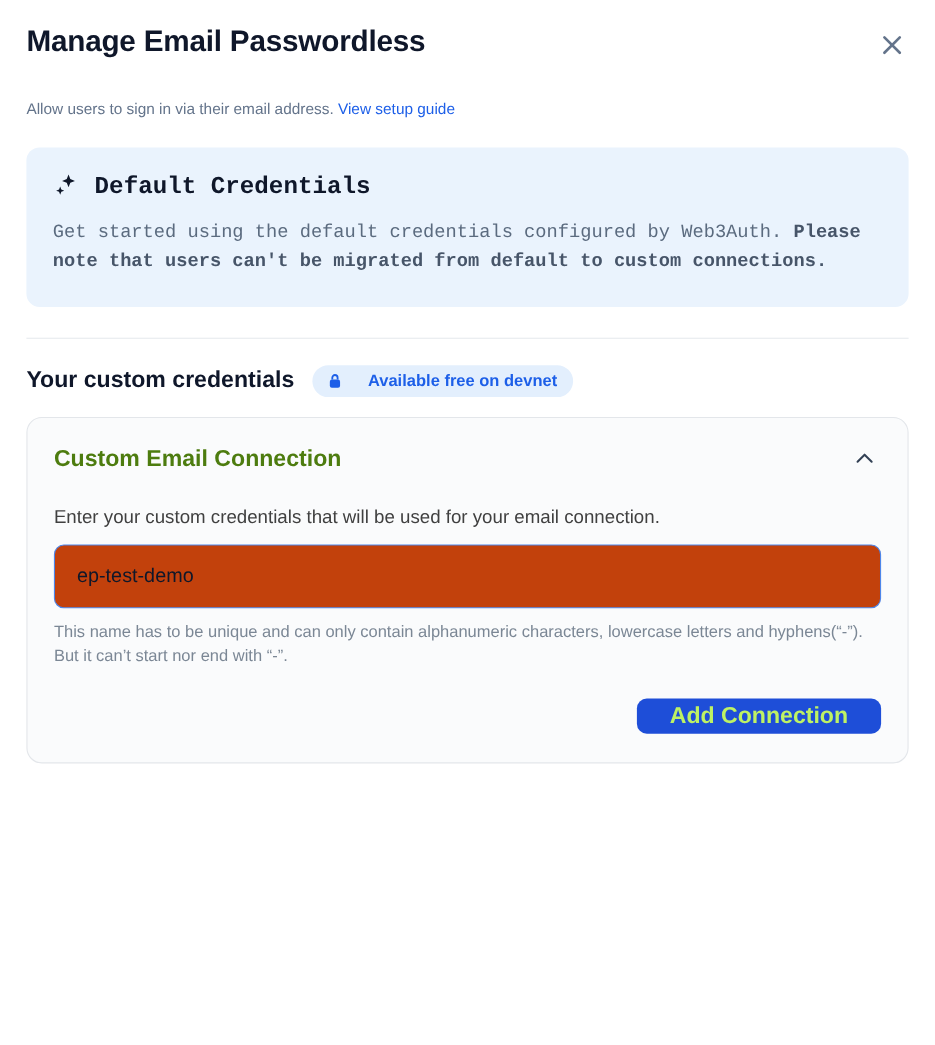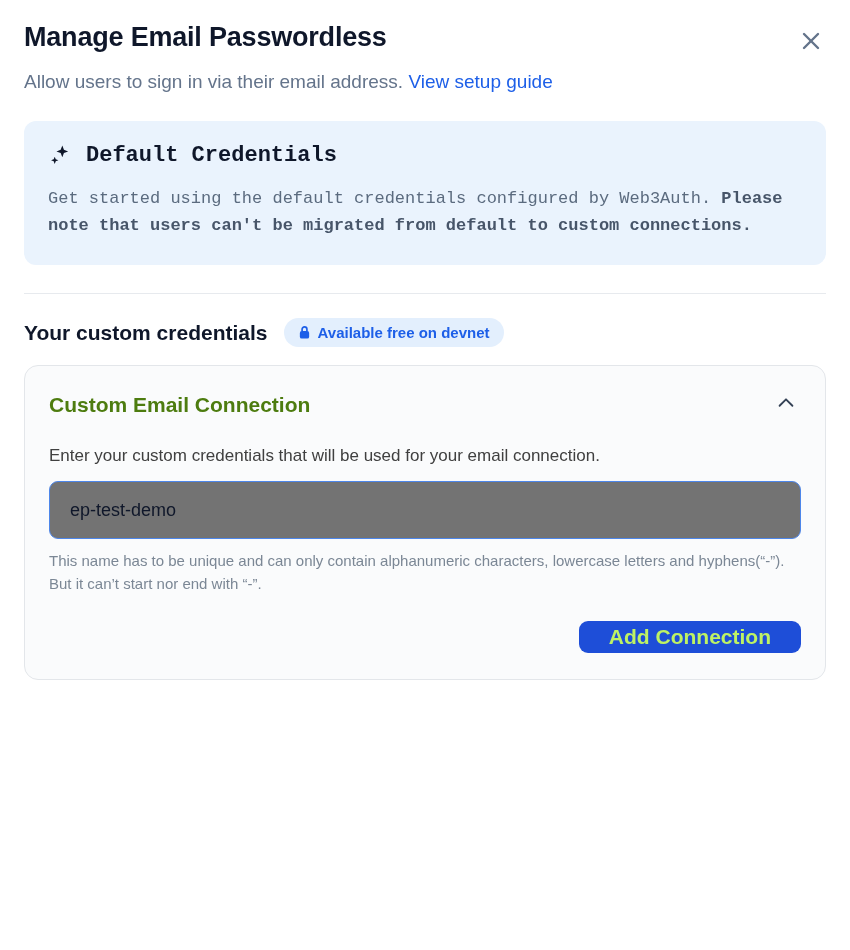--- a/index.html
+++ b/index.html
@@ -42,22 +42,22 @@
     border: none;
     background: transparent;
     cursor: pointer;
     color: #64748b;
     margin-top: 2px;
     margin-right: -2px;
   }
   .close-btn svg { display: block; }
 
   .subtitle {
-    margin-top: 12px;
-    font-size: 19px;
+    margin-top: 32px;
+    font-size: 14px;
     color: #64748b;
     line-height: 1.3;
   }
   .subtitle a {
     color: #1d5fe8;
     text-decoration: none;
   }
 
   
   .info-box {
@@ -105,21 +105,21 @@
     gap: 16px;
   }
   .section-title {
     font-size: 21px;
     font-weight: bold;
     color: #0f172a;
   }
   .badge {
     display: inline-flex;
     align-items: center;
-    gap: 7px;
+    gap: 24px;
     background: #e3effd;
     color: #1d5fe8;
     border-radius: 999px;
     padding: 6px 14px;
     font-size: 15px;
     font-weight: bold;
   }
   .lock-icon { width: 13px; height: 15px; display: block; }
 
   
@@ -162,21 +162,21 @@
     font-weight: bold;
     color: #0f172a;
   }
   .field-label .req { font-weight: bold; }
   .text-input {
     margin-top: 12px;
     width: 100%;
     height: 58px;
     border: 1.5px solid #4d86ea;
     border-radius: 9px;
-    background: #737373;
+    background: #c2410c;
     font-size: 18px;
     color: #0f172a;
     padding: 0 20px;
     outline: none;
     font-family: "Liberation Sans", sans-serif;
   }
   .helper {
     margin-top: 11px;
     font-size: 15px;
     line-height: 1.5;

